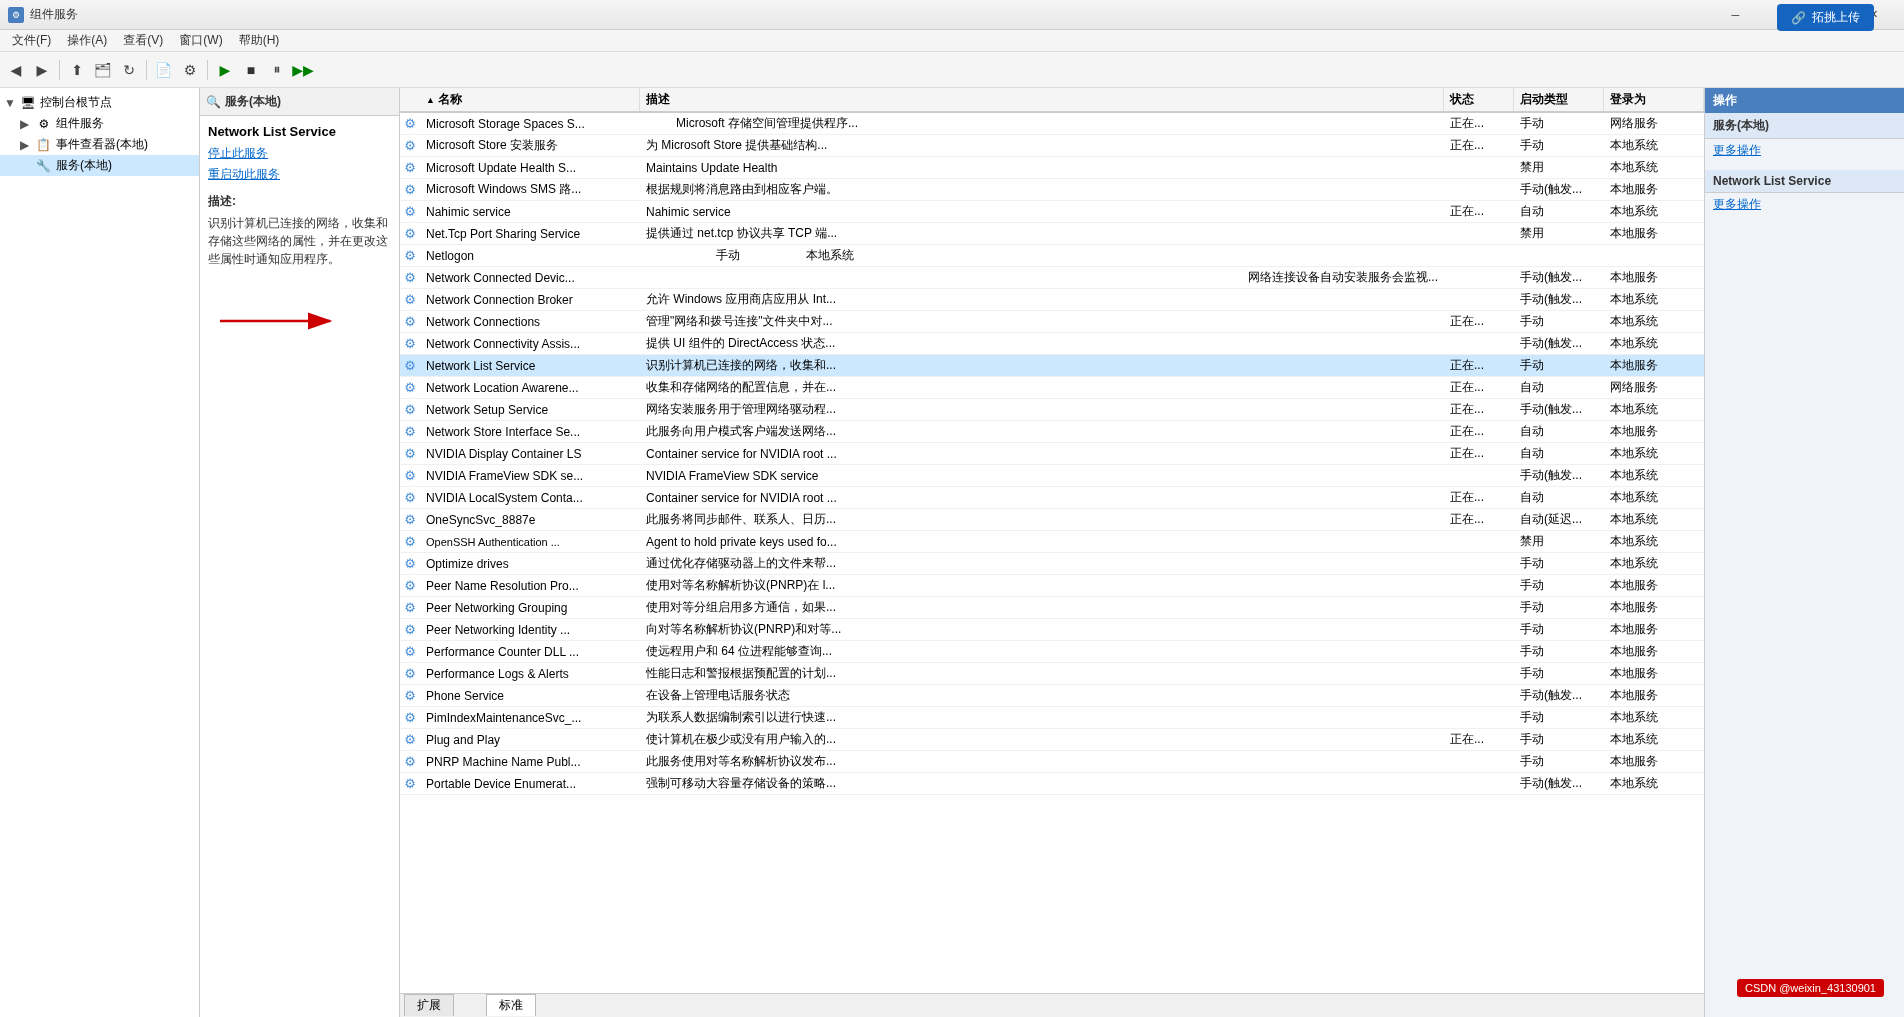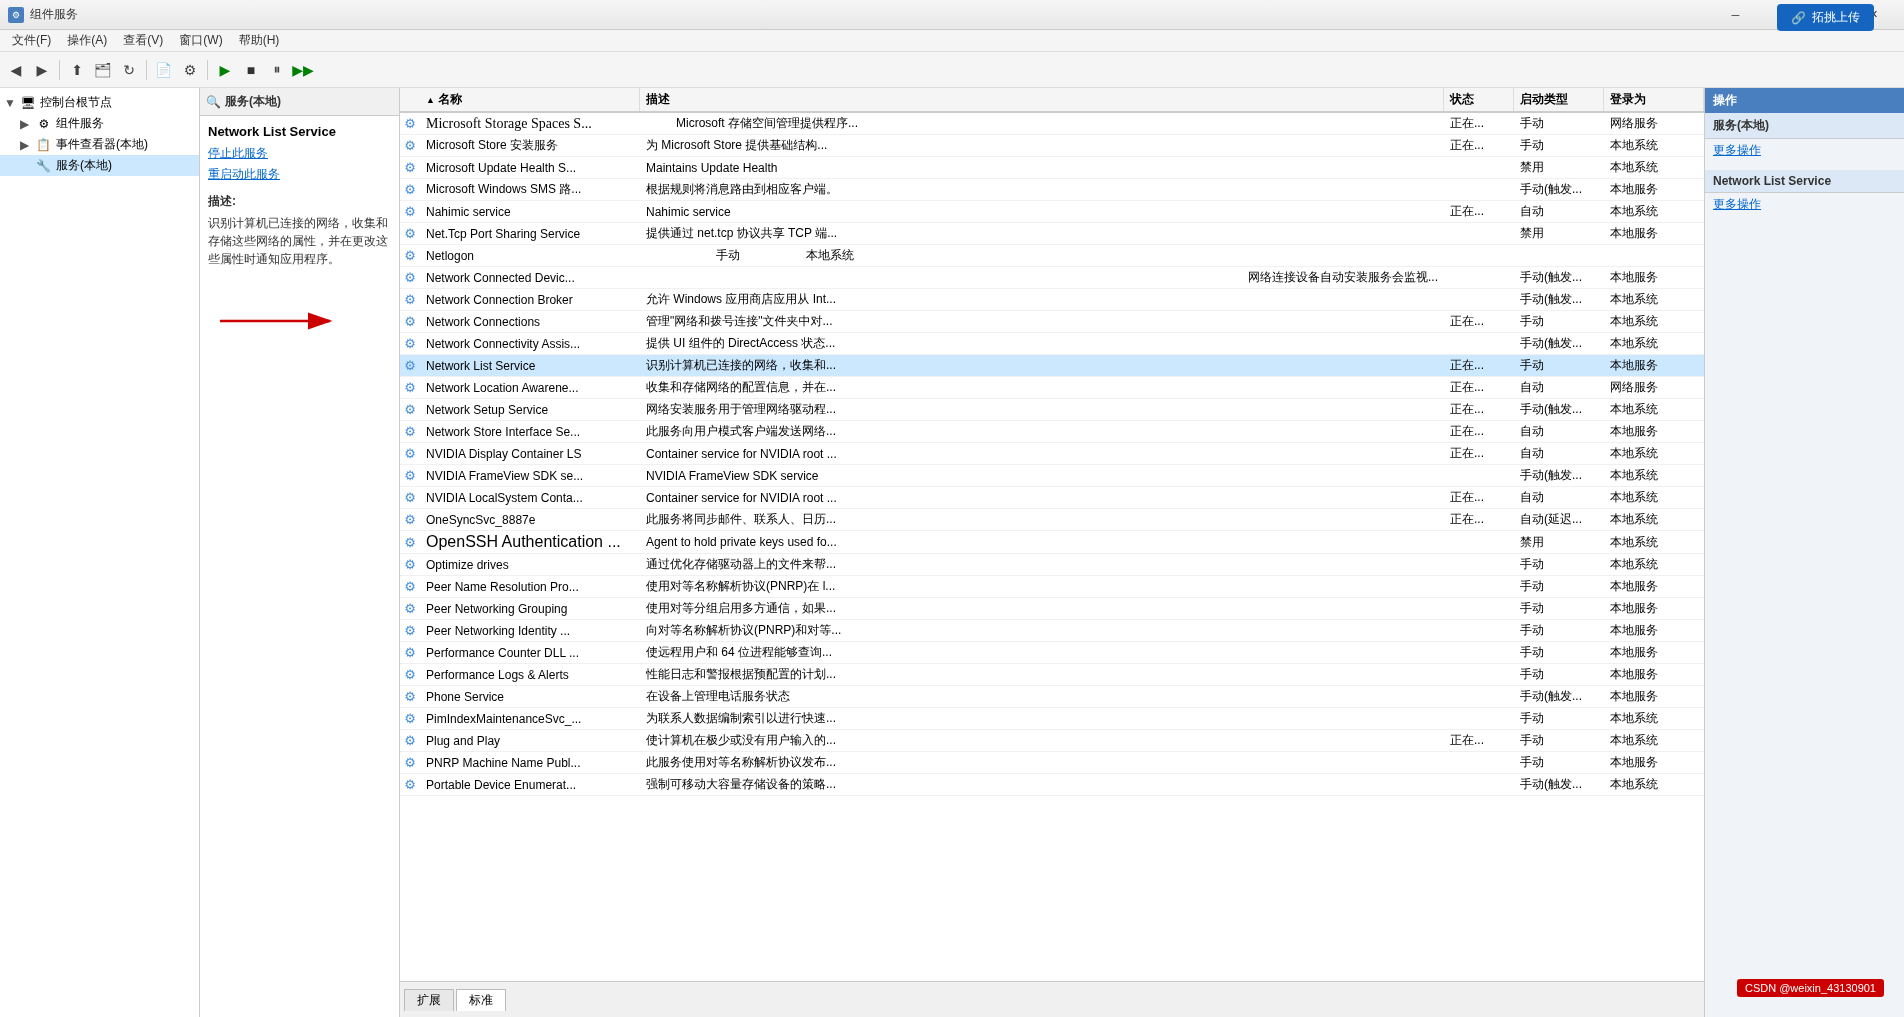--- a/index.html
+++ b/index.html
@@ -148,26 +148,27 @@
       white-space: nowrap;
       overflow: hidden;
       text-overflow: ellipsis;
     }
 
     .row-icon { width: 20px; min-width: 20px; display: flex; align-items: center; justify-content: center; }
     .gear-icon { color: #4a90d9; font-size: 13px; }
 
     
     .bottom-tabs {
-      height: 36px;
+      height: 24px;
       background: #f0f0f0;
       border-top: 1px solid #ccc;
       display: flex;
-      align-items: center;
+      align-items: flex-start;
       padding: 0 4px;
+      gap: 30px;
     }
     .tab {
       padding: 2px 12px;
       border: 1px solid #bbb;
       border-bottom: none;
       background: #e8e8e8;
       cursor: pointer;
       font-size: 12px;
       margin-right: 2px;
     }
@@ -366,21 +367,21 @@
         <div class="list-header-cell col-startup">启动类型</div>
         <div class="list-header-cell col-login">登录为</div>
       </div>
 
       <div class="list-body" id="list-body">
 
       <div class="service-row">
     <div class="row-cell row-icon">
       <span class="gear-icon">⚙</span>
     </div>
-    <div class="row-cell col-name" style="font-size:14px;font-family:Liberation Serif, serif;">Microsoft Storage Spaces S...</div>
+    <div class="row-cell col-name" style="font-size:12px;">Microsoft Storage Spaces S...</div>
     <div class="row-cell col-desc" style="font-size:12px;margin-left:30px;">Microsoft 存储空间管理提供程序...</div>
     <div class="row-cell col-status" style="font-size:12px;">正在...</div>
     <div class="row-cell col-startup" style="font-size:12px;">手动</div>
     <div class="row-cell col-login" style="font-size:12px;">网络服务</div>
   </div>
           <div class="service-row">
     <div class="row-cell row-icon">
       <span class="gear-icon">⚙</span>
     </div>
     <div class="row-cell col-name" style="font-size:12px;">Microsoft Store 安装服务</div>
@@ -555,21 +556,21 @@
     <div class="row-cell col-name" style="font-size:12px;">OneSyncSvc_8887e</div>
     <div class="row-cell col-desc" style="font-size:12px;">此服务将同步邮件、联系人、日历...</div>
     <div class="row-cell col-status" style="font-size:12px;">正在...</div>
     <div class="row-cell col-startup" style="font-size:12px;">自动(延迟...</div>
     <div class="row-cell col-login" style="font-size:12px;">本地系统</div>
   </div>
           <div class="service-row">
     <div class="row-cell row-icon">
       <span class="gear-icon">⚙</span>
     </div>
-    <div class="row-cell col-name" style="font-size:16px;">OpenSSH Authentication ...</div>
+    <div class="row-cell col-name" style="font-size:11px;">OpenSSH Authentication ...</div>
     <div class="row-cell col-desc" style="font-size:12px;">Agent to hold private keys used fo...</div>
     <div class="row-cell col-status" style="font-size:12px;"></div>
     <div class="row-cell col-startup" style="font-size:12px;">禁用</div>
     <div class="row-cell col-login" style="font-size:12px;">本地系统</div>
   </div>
           <div class="service-row">
     <div class="row-cell row-icon">
       <span class="gear-icon">⚙</span>
     </div>
     <div class="row-cell col-name" style="font-size:12px;">Optimize drives</div>

